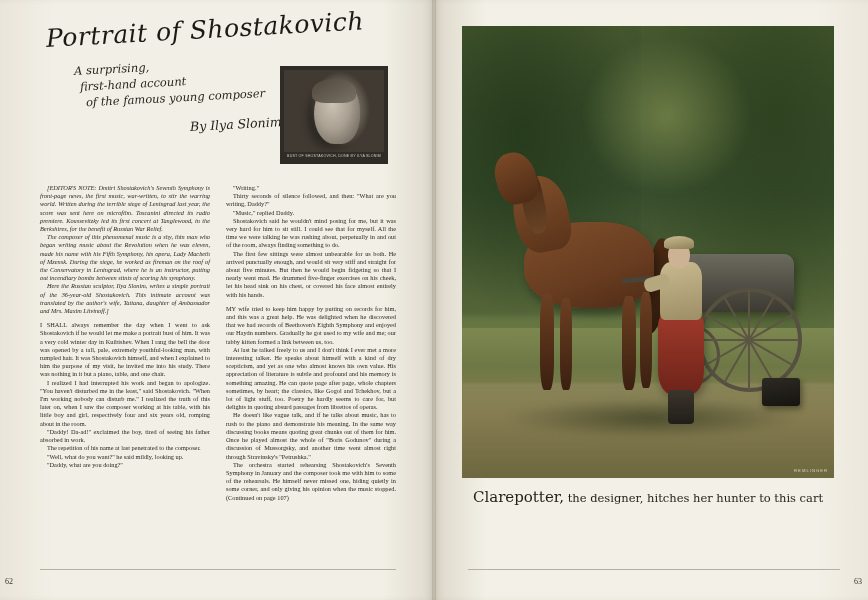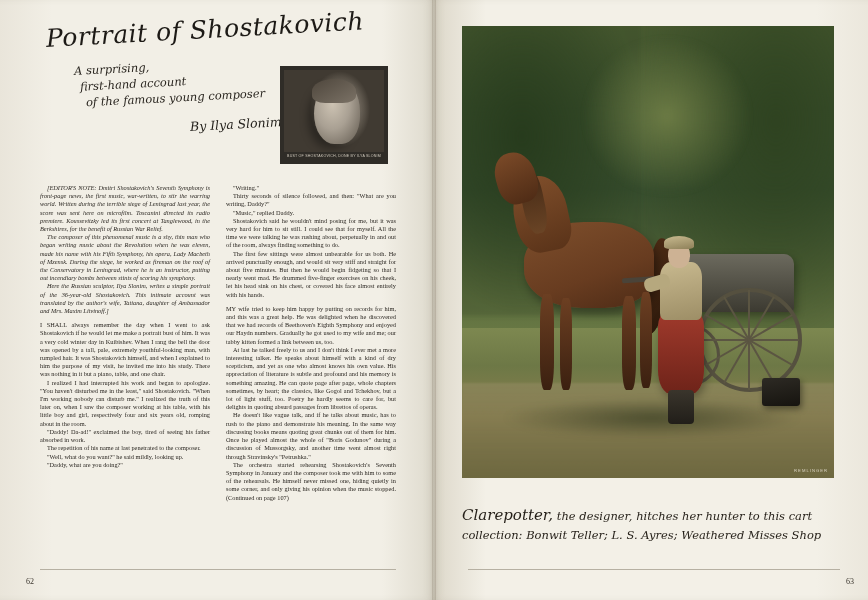--- a/index.html
+++ b/index.html
@@ -128,21 +128,21 @@
     text-align: justify;
     color: #2b2722;
     text-indent: 7px;
     font-family: "Liberation Serif", serif;
   }
   .col p.noind { text-indent: 0; }
   .editors-note { font-style: italic; }
   .gap { height: 6px; }
 
   .folio-left {
-    position:absolute; left: 26px; bottom: 14px;
+    position:absolute; left: 5px; bottom: 14px;
     font-size: 8px; color: #3a352d;
     font-family: "Liberation Serif", serif;
     text-align: right;
   }
   .rule-left {
     position:absolute; left: 40px; bottom: 30px; width: 356px; height:1px;
     background: #b6b0a2;
   }
 
   
@@ -288,31 +288,30 @@
     box-shadow: 2px 3px 6px rgba(0,0,0,0.4);
   }
   .photo-credit {
     position:absolute; right: 6px; bottom: 5px;
     font-size: 4.2px; letter-spacing: 1px; color: #d8d2c0;
     font-family: "Liberation Sans", sans-serif;
   }
 
   .caption {
     width: 372px;
-    margin-top: 28px;
-    text-align: left;
+    margin-top: 10px;
+    text-align: center;
     font-family: "DejaVu Serif", serif;
-    font-style: italic;
     color: #241f18;
   }
   .caption .line { font-size: 11.5px; line-height: 19px; white-space: nowrap; }
   .caption .lead { font-size: 15px; }
 
   .folio-right {
-    position:absolute; right: 14px; bottom: 14px;
+    position:absolute; right: 6px; bottom: 14px;
     font-size: 8px; color: #3a352d; padding-left: 32px;
   }
   .rule-right {
     position:absolute; right: 28px; bottom: 30px; width: 372px; height:1px;
     background: #b6b0a2;
   }
 </style>
 </head>
 <body>
 
@@ -411,21 +410,20 @@
         <div class="w-head"></div>
         <div class="w-hat"></div>
         <div class="w-legs"></div>
         <div class="bag"></div>
 
         <div class="photo-credit">REMLINGER</div>
       </div>
 
       <div class="caption">
         <div class="line"><span class="lead">Clarepotter,</span><span> the designer, hitches her hunter to this cart</span></div>
-        <div class="line">collection: Bonwit Teller; L. S. Ayres; Weathered Misses Shop</div>
       </div>
     </div>
 
     <div class="rule-right"></div>
     <div class="folio-right">63</div>
   </div>
 
   <div class="gutter"></div>
 </div>
 

